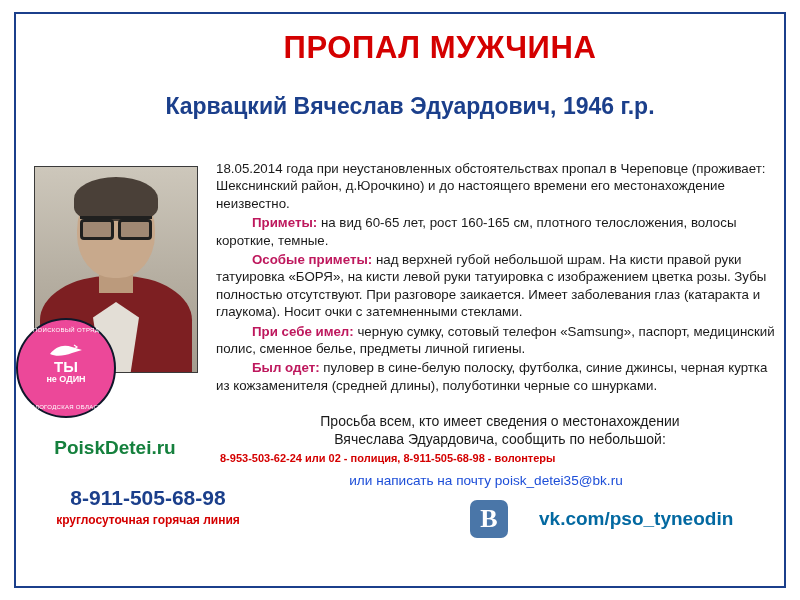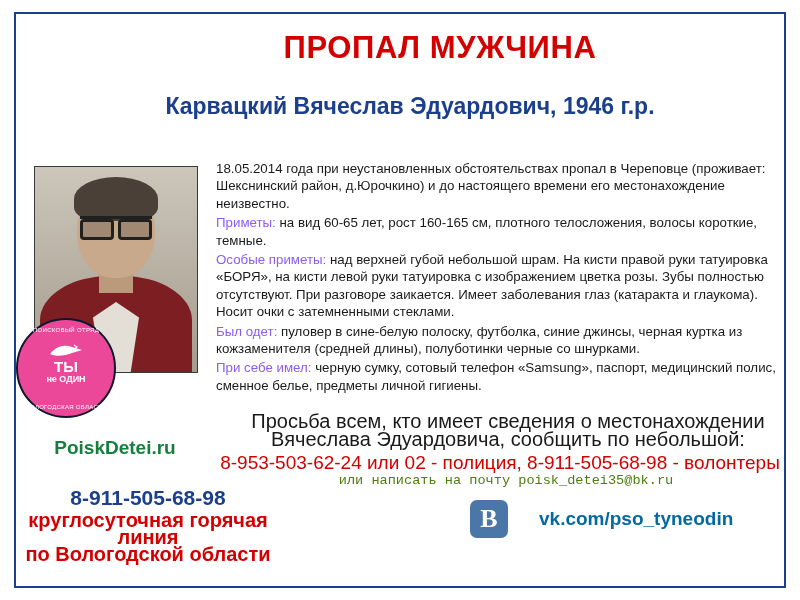--- a/index.html
+++ b/index.html
@@ -210,68 +210,67 @@
     font-size: 21px;
     font-weight: bold;
   }
   .hotline-text {
     position: absolute;
     left: 10px;
     top: 512px;
     width: 276px;
     text-align: center;
     color: #d40000;
-    font-size: 20px;
+    font-size: 12px;
     font-weight: bold;
     line-height: 17px;
   }
 
   
   .body-text {
     position: absolute;
     left: 216px;
     top: 160px;
     width: 560px;
     font-size: 13.3px;
     line-height: 17.4px;
     color: #1a1a1a;
     text-align: left;
   }
   .body-text p { margin: 0 0 2px 0; }
-  .lbl { color: #8b5cf6; font-weight: normal; }
+  .lbl { color: #be185d; font-weight: bold; margin-left: 36px; }
 
   .appeal {
     position: absolute;
-    left: 228px;
+    left: 220px;
     top: 412px;
     width: 560px;
     text-align: center;
-    font-size: 20px;
+    font-size: 14px;
     line-height: 18px;
     color: #1a1a1a;
   }
   .phones {
     position: absolute;
     left: 220px;
     top: 452px;
     width: 560px;
-    text-align: center;
-    font-size: 19px;
-    font-weight: normal;
+    text-align: left;
+    font-size: 11px;
+    font-weight: bold;
     color: #d40000;
   }
   .email-line {
     position: absolute;
-    left: 226px;
+    left: 206px;
     top: 473px;
     width: 560px;
     text-align: center;
     font-size: 13.6px;
-    color: #4d7c0f;
-    font-family: Liberation Mono, monospace;
+    color: #1d4ed8;
   }
 
   .vk {
     position: absolute;
     left: 470px;
     top: 500px;
     width: 38px;
     height: 38px;
     border-radius: 7px;
     background: #4a76a8;
@@ -324,29 +323,28 @@
       <small>не ОДИН</small>
     </div>
     <div class="seal-bottom">ВОЛОГОДСКАЯ ОБЛАСТЬ</div>
   </div>
 
   <div class="site">PoiskDetei.ru</div>
 
   <div class="hotline-number">8-911-505-68-98</div>
   <div class="hotline-text">
     <div>круглосуточная горячая линия</div>
-    <div>по Вологодской области</div>
   </div>
 
   <div class="body-text">
     <p>18.05.2014 года при неустановленных обстоятельствах пропал в Череповце (проживает: Шекснинский район, д.Юрочкино) и до настоящего времени его местонахождение неизвестно.</p>
     <p><span class="lbl">Приметы:</span><span> на вид 60-65 лет, рост 160-165 см, плотного телосложения, волосы короткие, темные.</span></p>
     <p><span class="lbl">Особые приметы:</span><span> над верхней губой небольшой шрам. На кисти правой руки татуировка «БОРЯ», на кисти левой руки татуировка с изображением цветка розы. Зубы полностью отсутствуют. При разговоре заикается. Имеет заболевания глаз (катаракта и глаукома). Носит очки с затемненными стеклами.</span></p>
+    <p><span class="lbl">При себе имел:</span><span> черную сумку, сотовый телефон «Samsung», паспорт, медицинский полис, сменное белье, предметы личной гигиены.</span></p>
     <p><span class="lbl">Был одет:</span><span> пуловер в сине-белую полоску, футболка, синие джинсы, черная куртка из кожзаменителя (средней длины), полуботинки черные со шнурками.</span></p>
-    <p><span class="lbl">При себе имел:</span><span> черную сумку, сотовый телефон «Samsung», паспорт, медицинский полис, сменное белье, предметы личной гигиены.</span></p>
   </div>
 
   <div class="appeal">
     <div>Просьба всем, кто имеет сведения о местонахождении</div>
     <div>Вячеслава Эдуардовича, сообщить по небольшой:</div>
   </div>
   <div class="phones">8-953-503-62-24 или 02 - полиция, 8-911-505-68-98 - волонтеры</div>
   <div class="email-line">или написать на почту poisk_detei35@bk.ru</div>
 
   <div class="vk">B</div>

